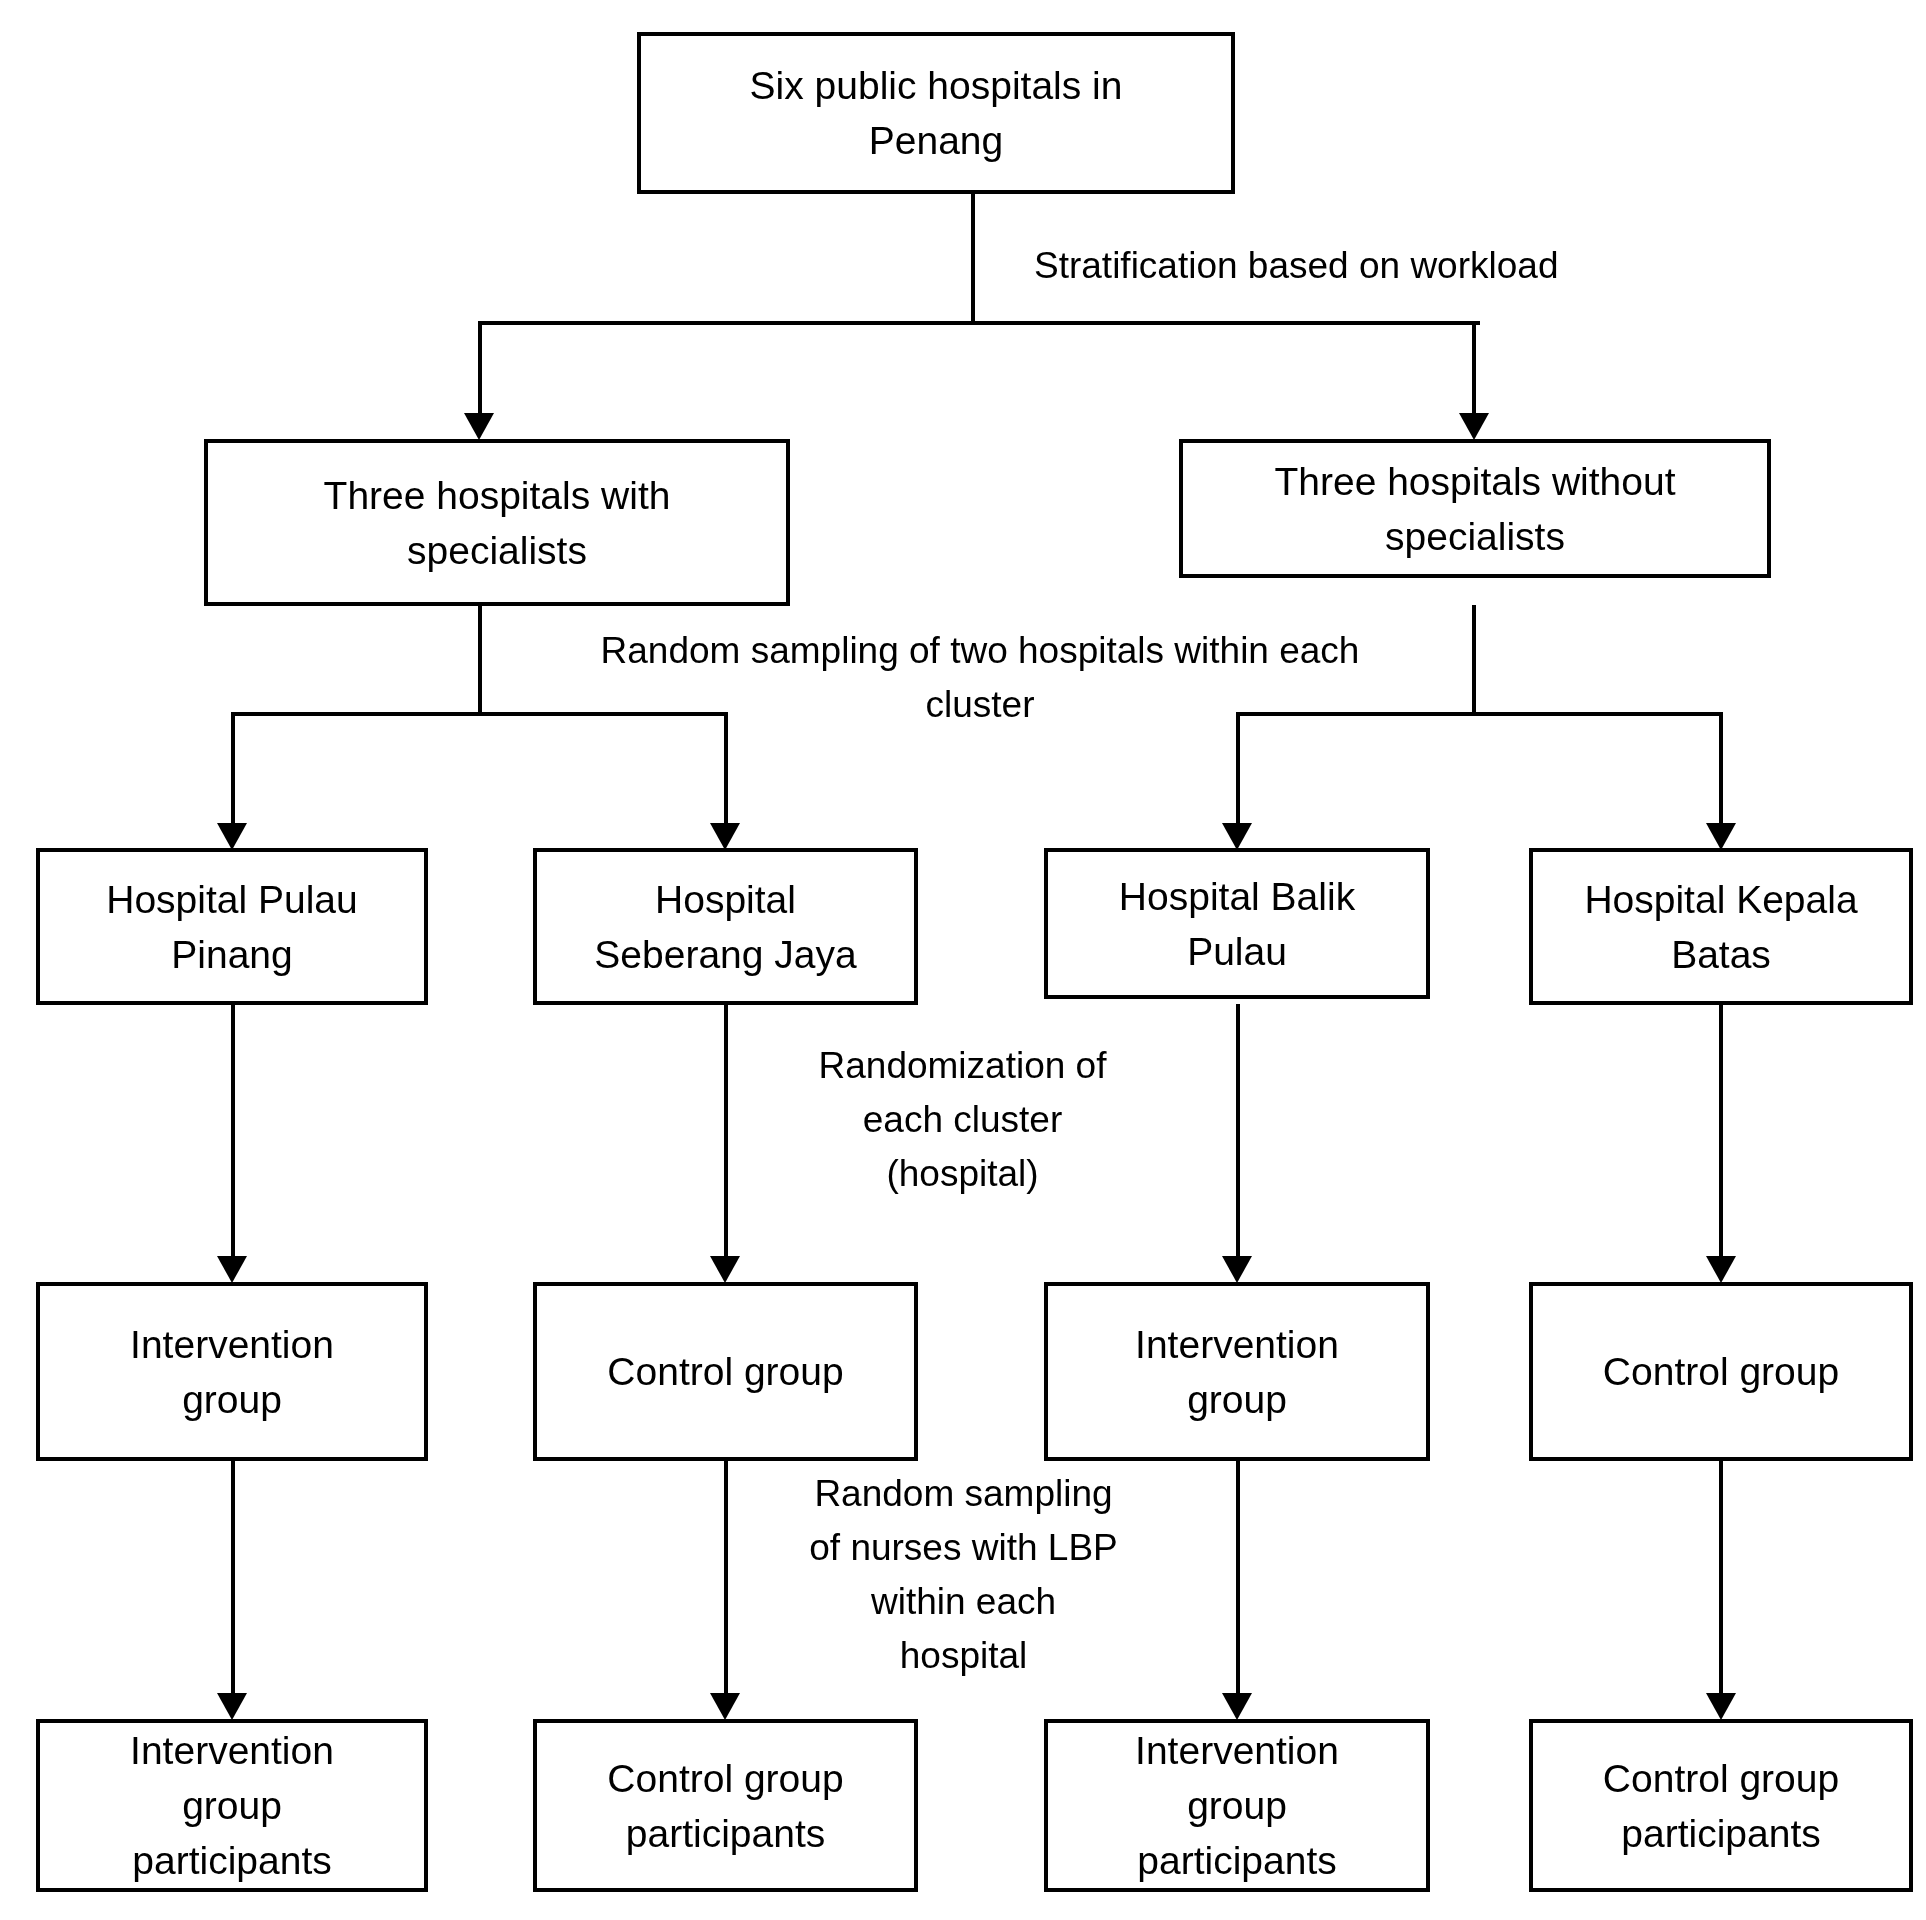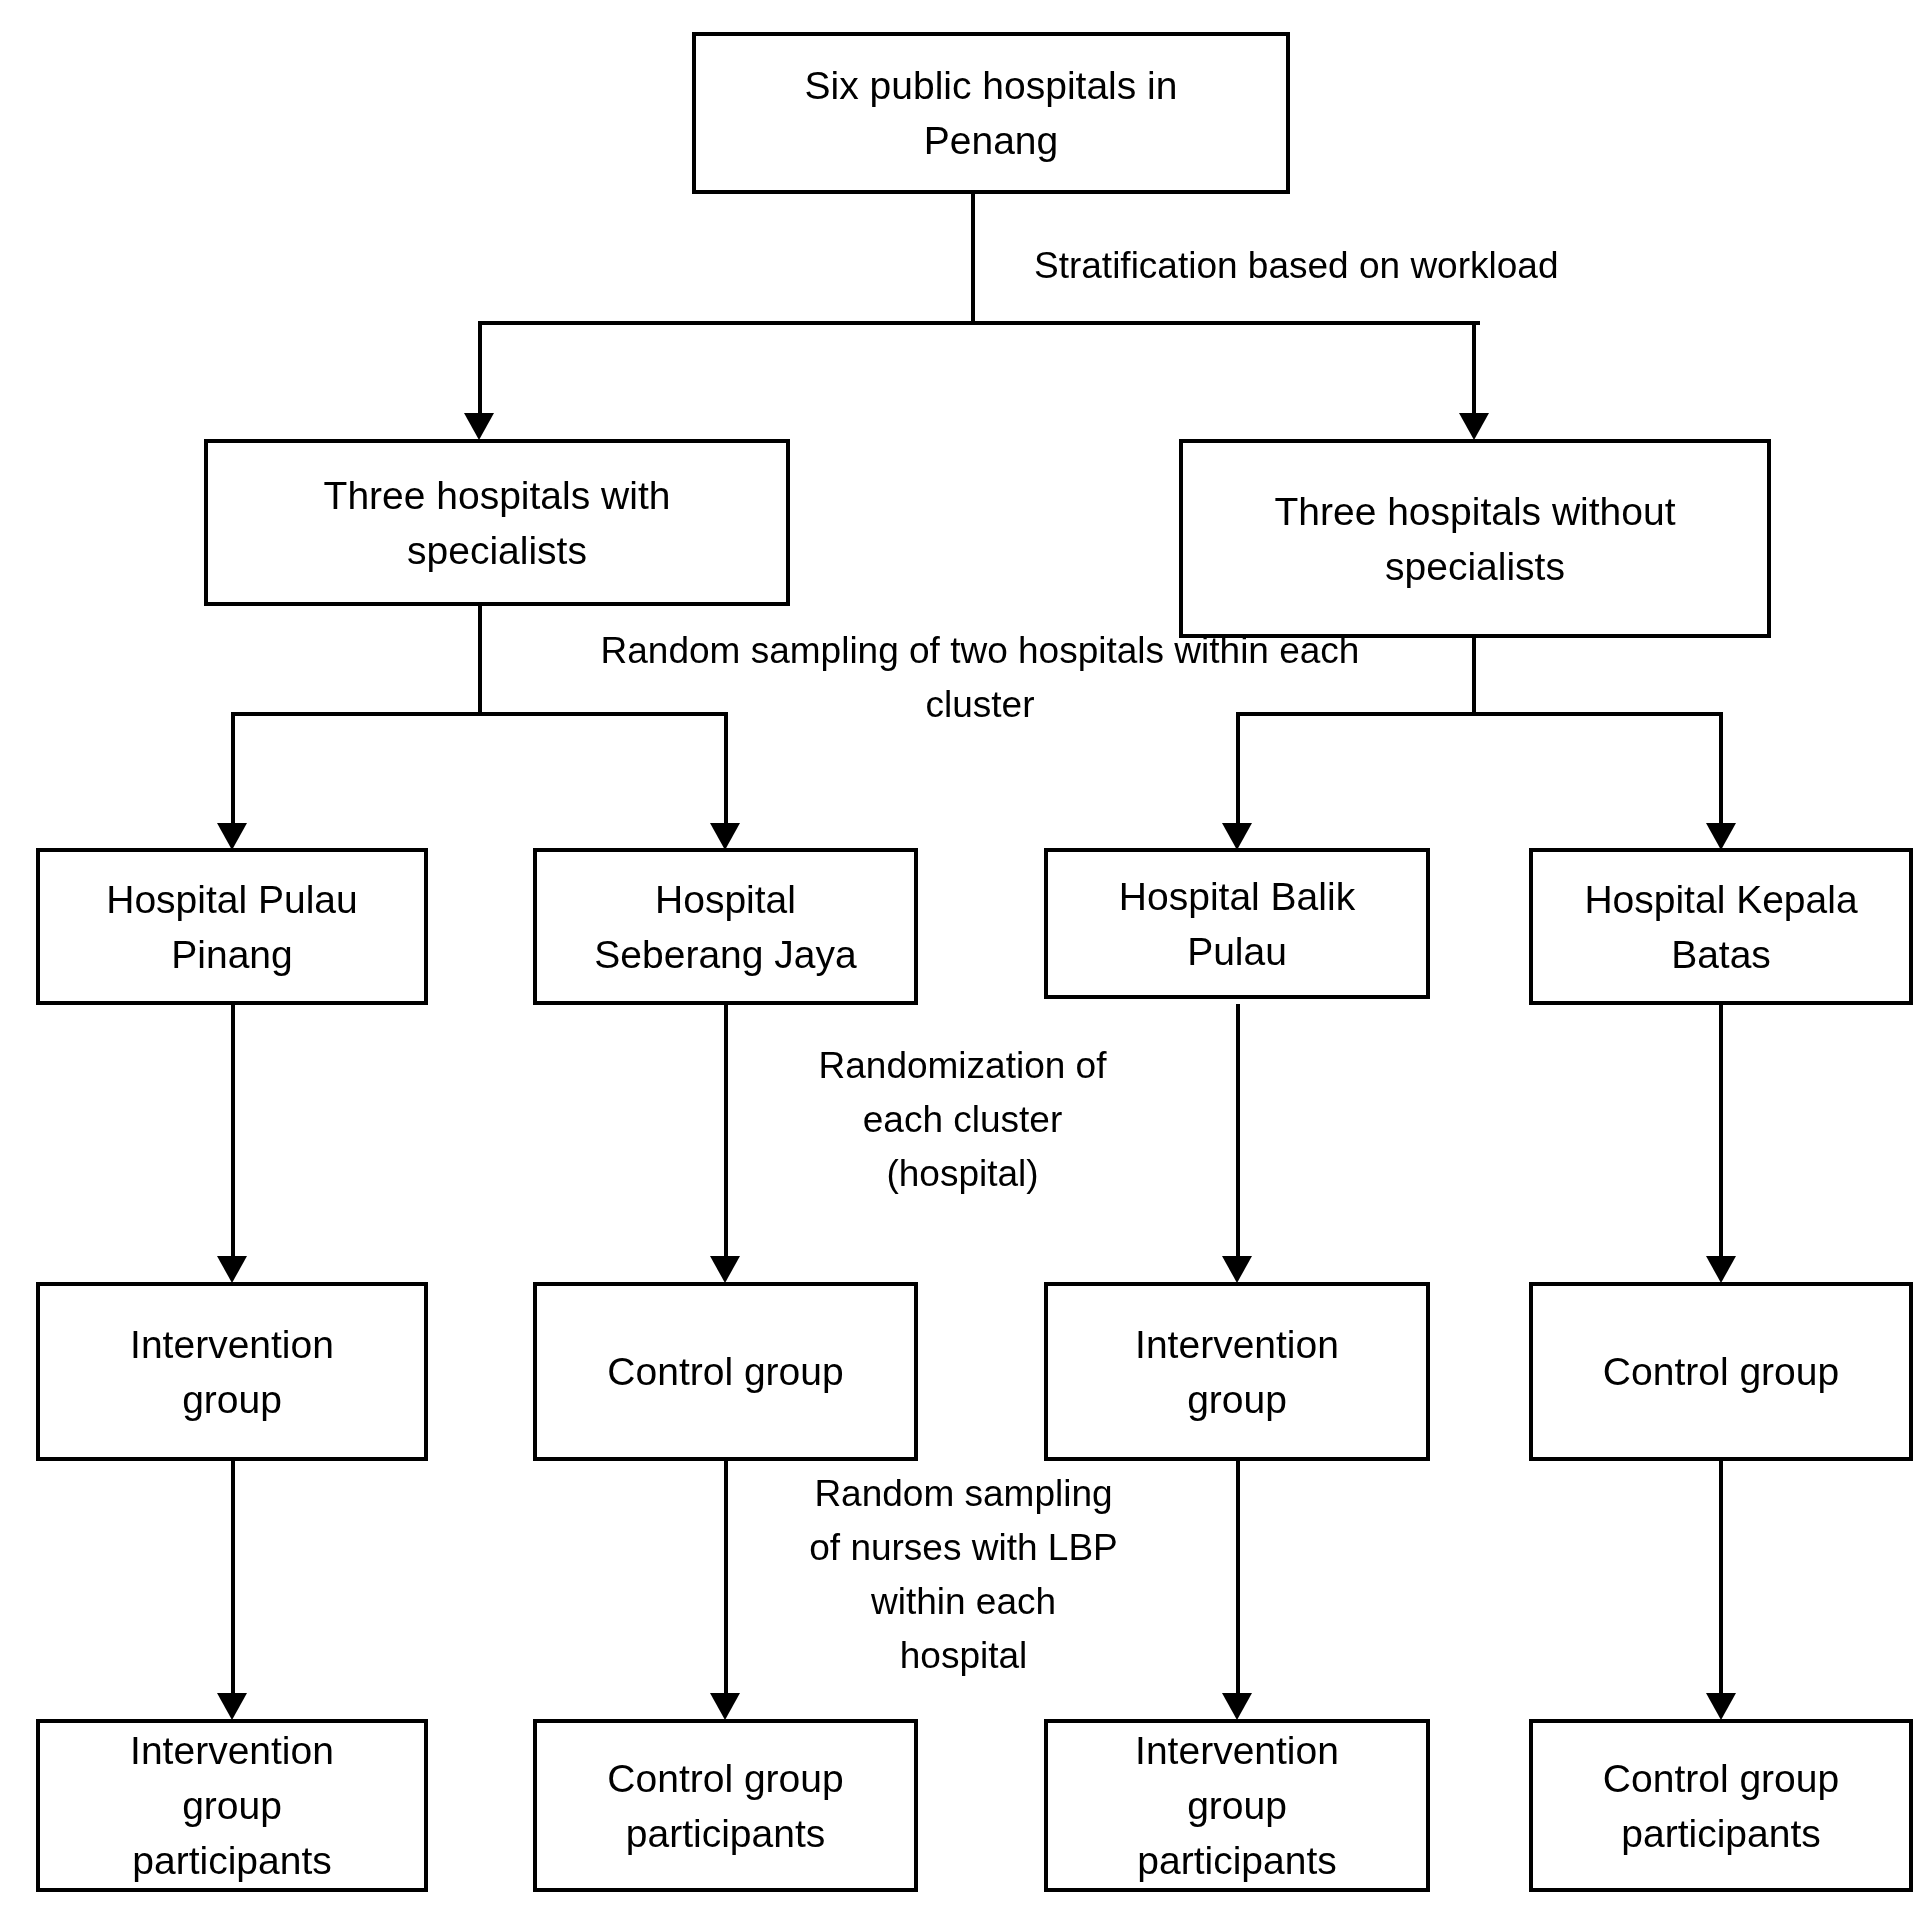--- a/index.html
+++ b/index.html
@@ -106,30 +106,30 @@
   <div class="edge-label centered" style="left:541px;top:624px;width:878px;">Random sampling of two hospitals within each
 cluster</div>
   <div class="edge-label centered" style="left:776px;top:1467px;width:375px;">Random sampling
 of nurses with LBP
 within each
 hospital</div>
   <div class="edge-label centered" style="left:775px;top:1039px;width:375px;">Randomization of
 each cluster
 (hospital)</div>
 
-  <div class="box" style="left:692px;top:32px;width:598px;height:162px;">
+  <div class="box" style="left:637px;top:32px;width:598px;height:162px;">
     <div class="box-text">Six public hospitals in
 Penang</div>
   </div>
 
   <div class="box" style="left:204px;top:439px;width:586px;height:167px;">
     <div class="box-text">Three hospitals with
 specialists</div>
   </div>
-  <div class="box" style="left:1179px;top:439px;width:592px;height:199px;">
+  <div class="box" style="left:1179px;top:439px;width:592px;height:139px;">
     <div class="box-text">Three hospitals without
 specialists</div>
   </div>
 
   <div class="box" style="left:36px;top:848px;width:392px;height:157px;">
     <div class="box-text">Hospital Pulau
 Pinang</div>
   </div>
   <div class="box" style="left:533px;top:848px;width:385px;height:157px;">
     <div class="box-text">Hospital

